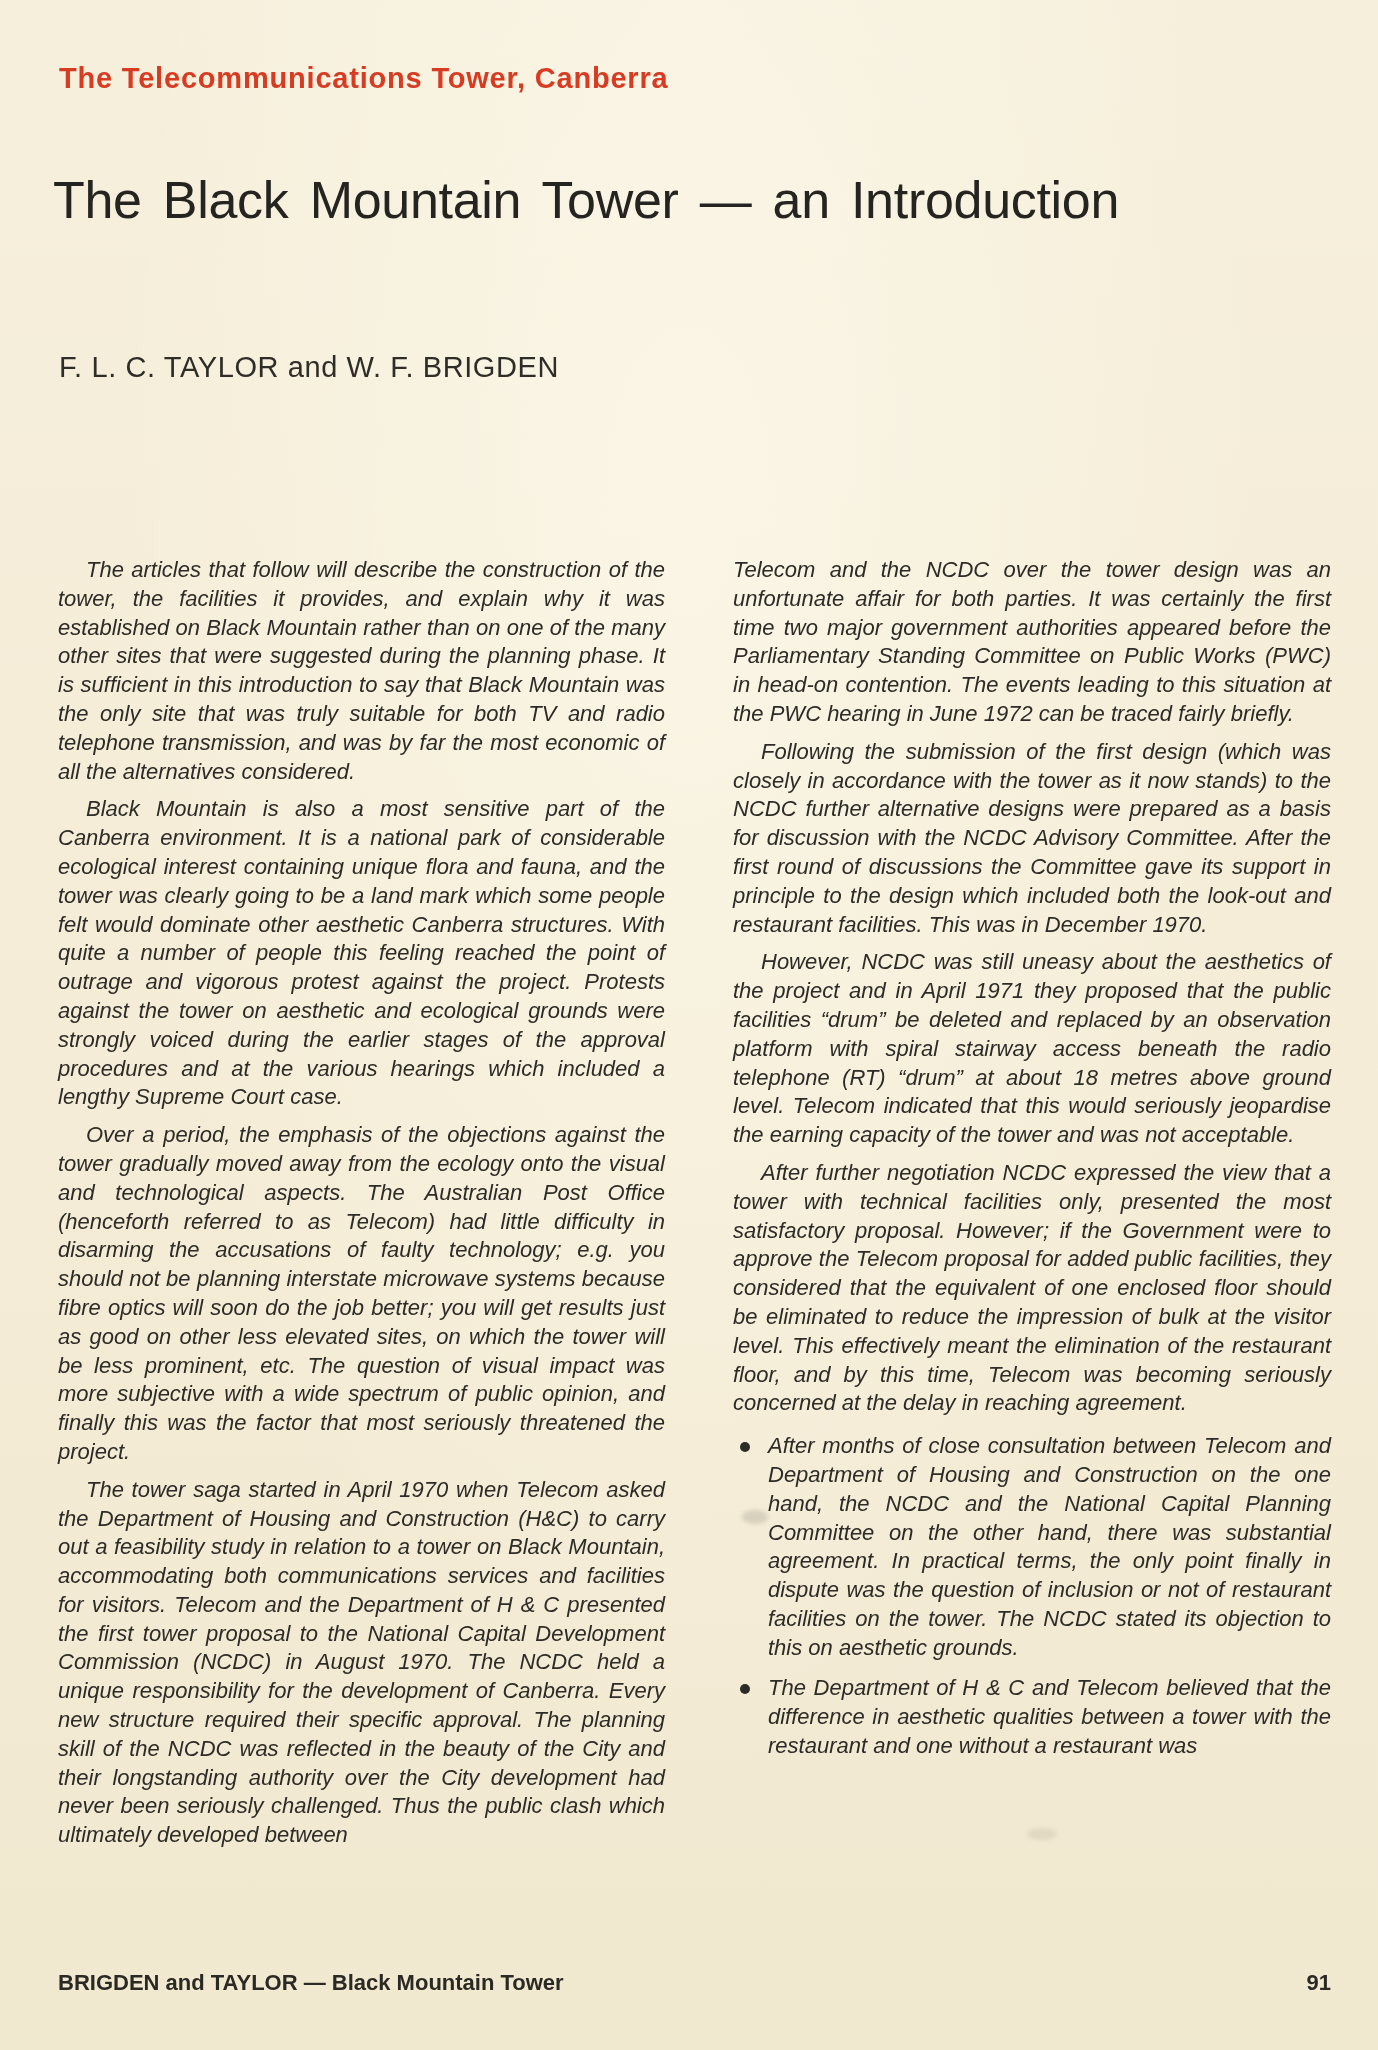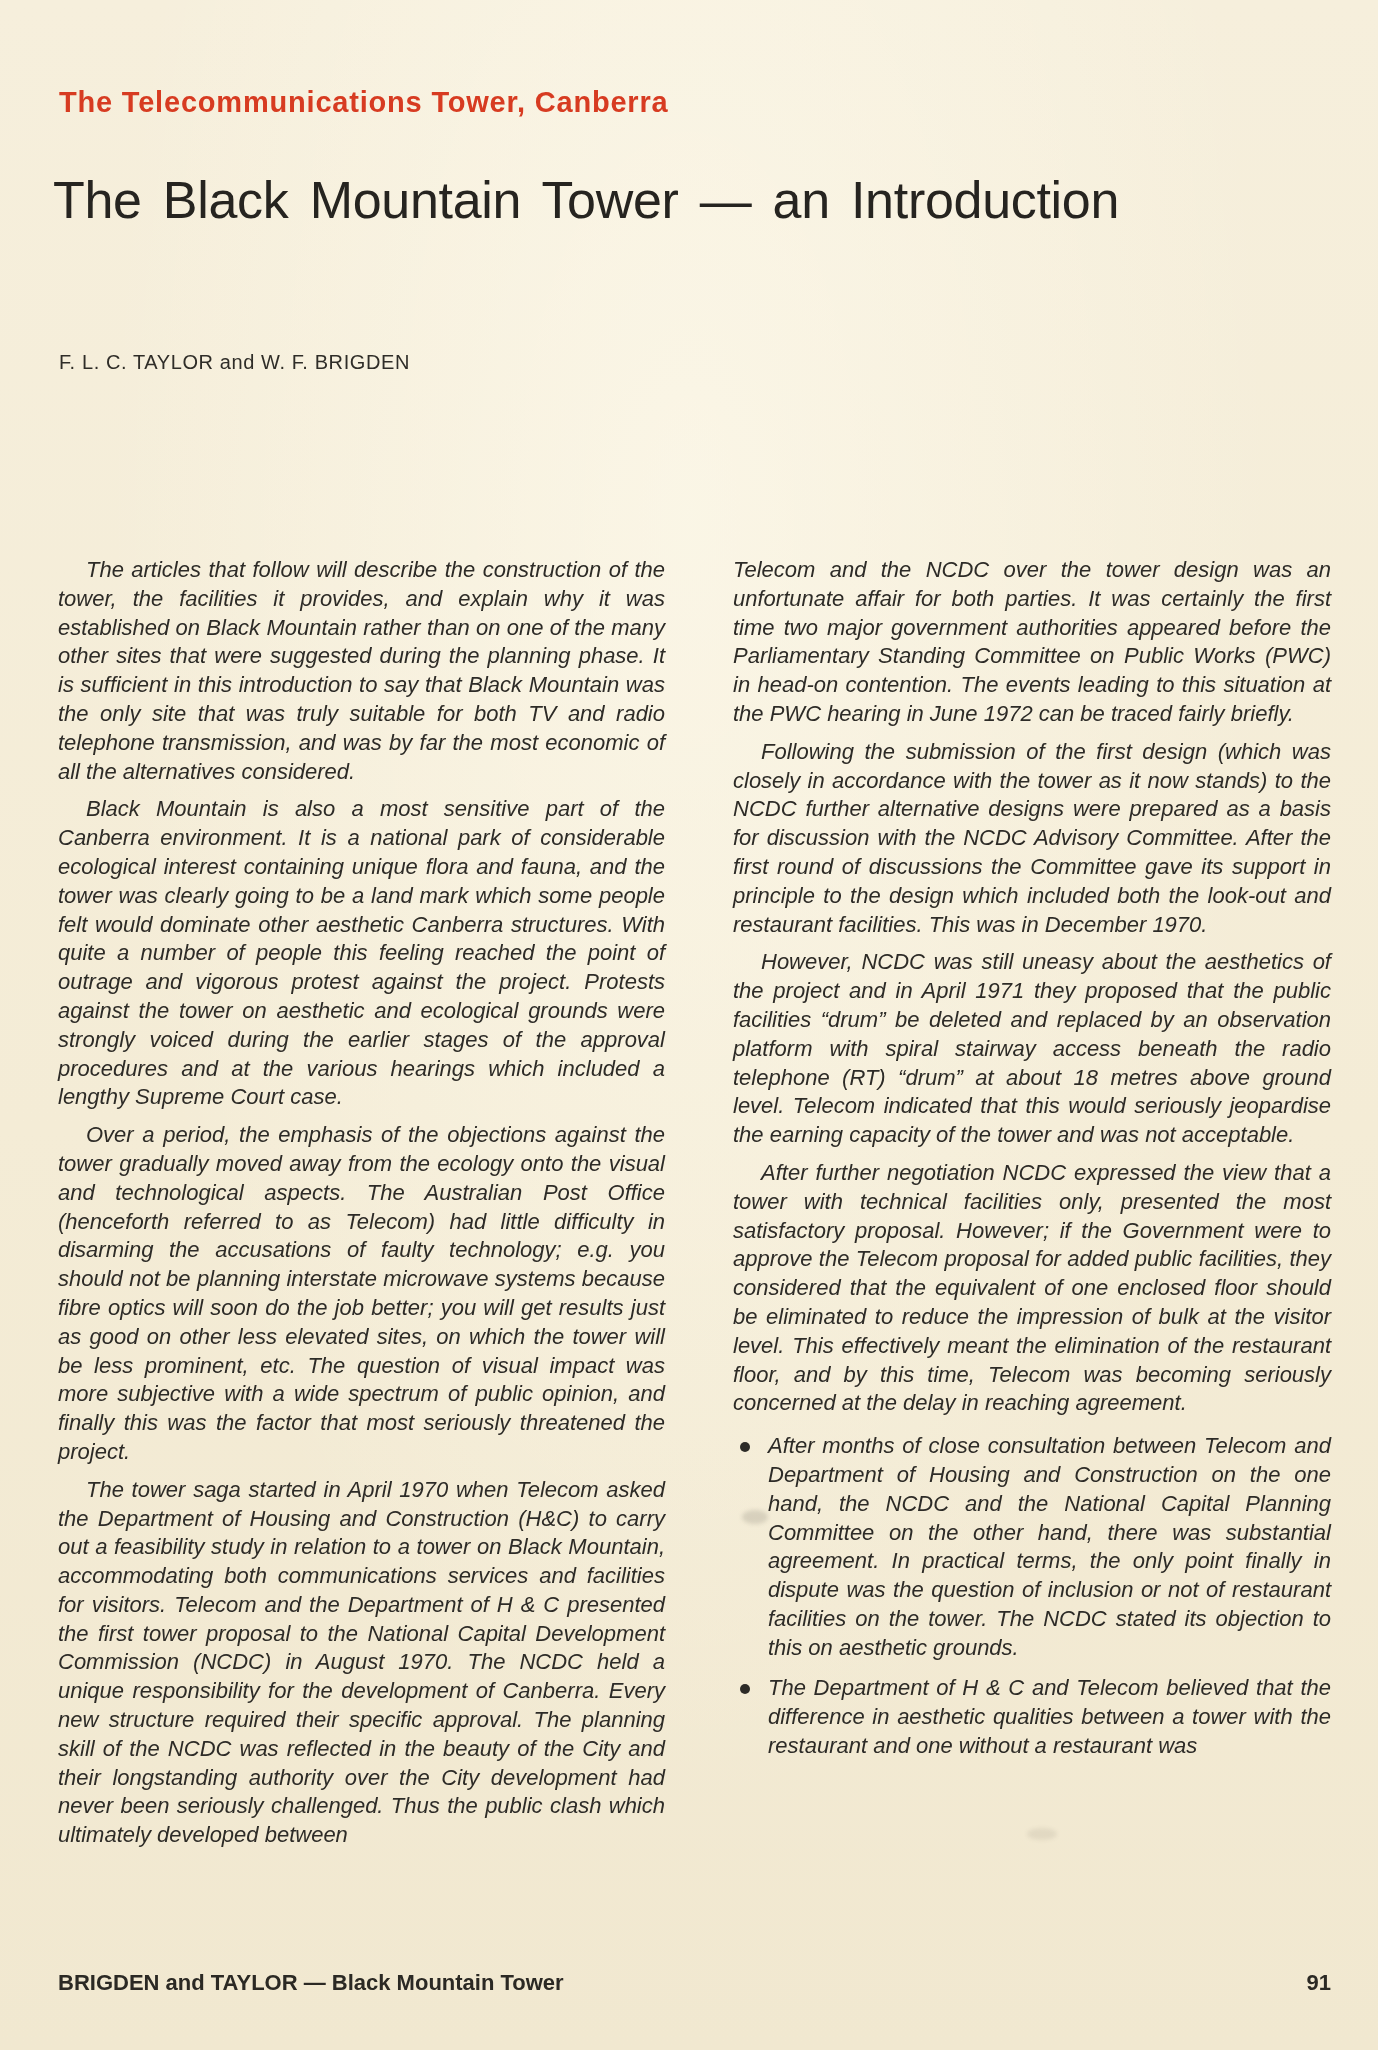--- a/index.html
+++ b/index.html
@@ -23,38 +23,37 @@
   }
   .kicker {
     position: absolute;
     left: 59px;
     top: 62px;
     font-size: 29px;
     font-weight: bold;
     letter-spacing: 0.8px;
     color: #d73b21;
     white-space: nowrap;
-    margin-top: 24px;
   }
   .title {
     position: absolute;
     left: 53px;
     top: 170px;
     font-size: 52px;
     font-weight: normal;
     letter-spacing: -0.3px;
     word-spacing: 7px;
     color: #262420;
     white-space: nowrap;
   }
   .byline {
     position: absolute;
     left: 59px;
     top: 351px;
-    font-size: 20px;
+    font-size: 29px;
     letter-spacing: 0.6px;
     color: #2f2d28;
     white-space: nowrap;
   }
   .columns {
     position: absolute;
     left: 58px;
     top: 556px;
     width: 1273px;
     display: flex;

